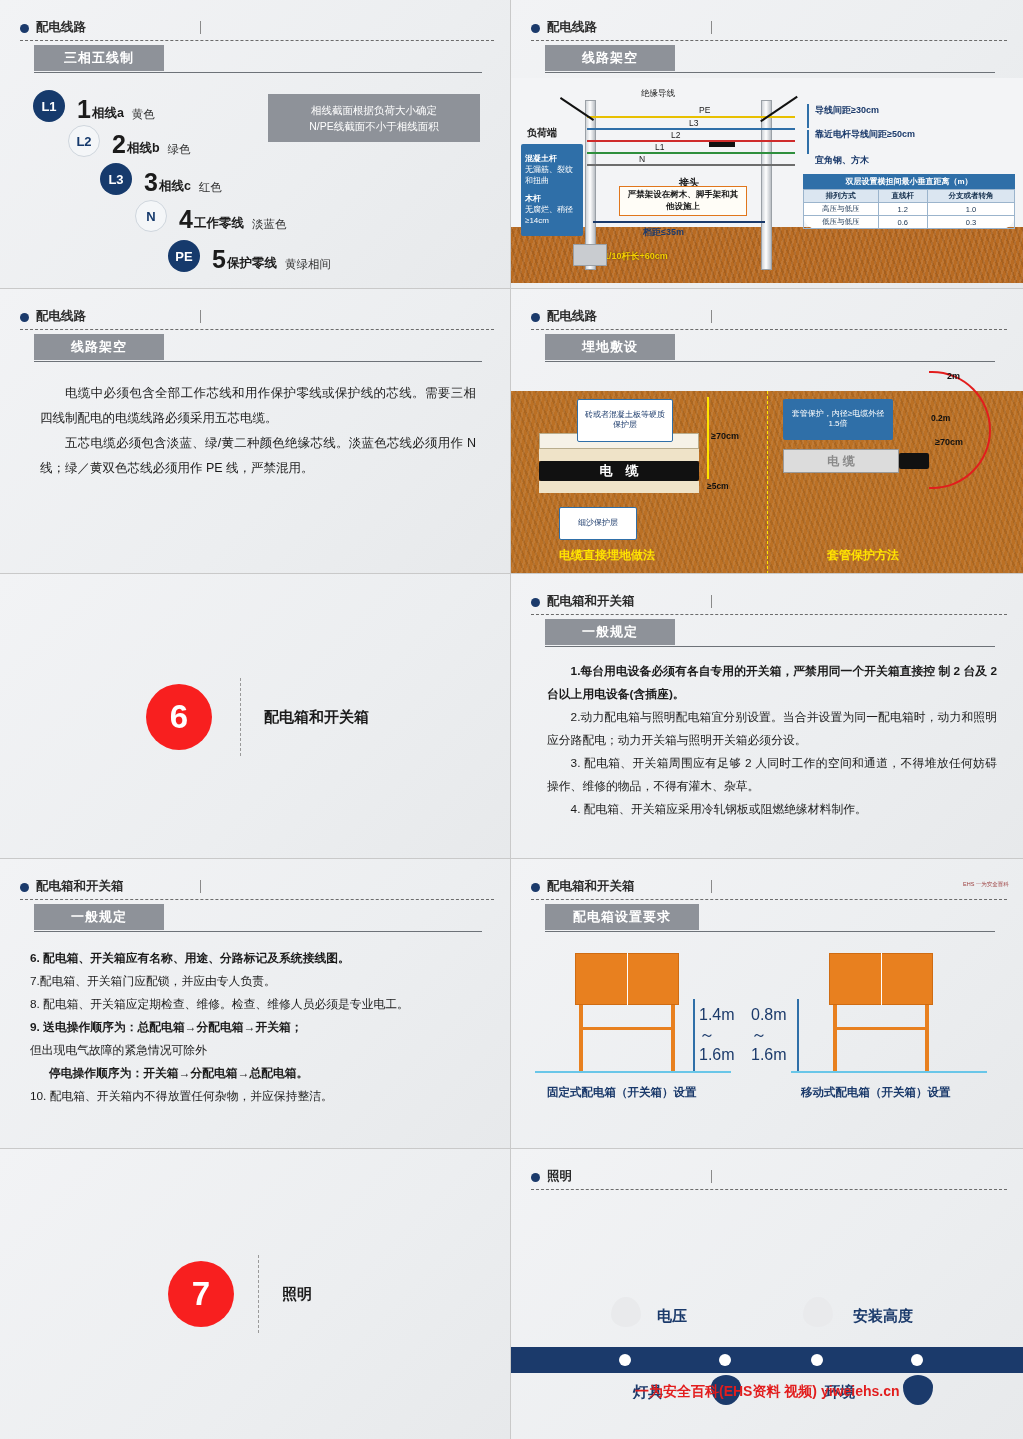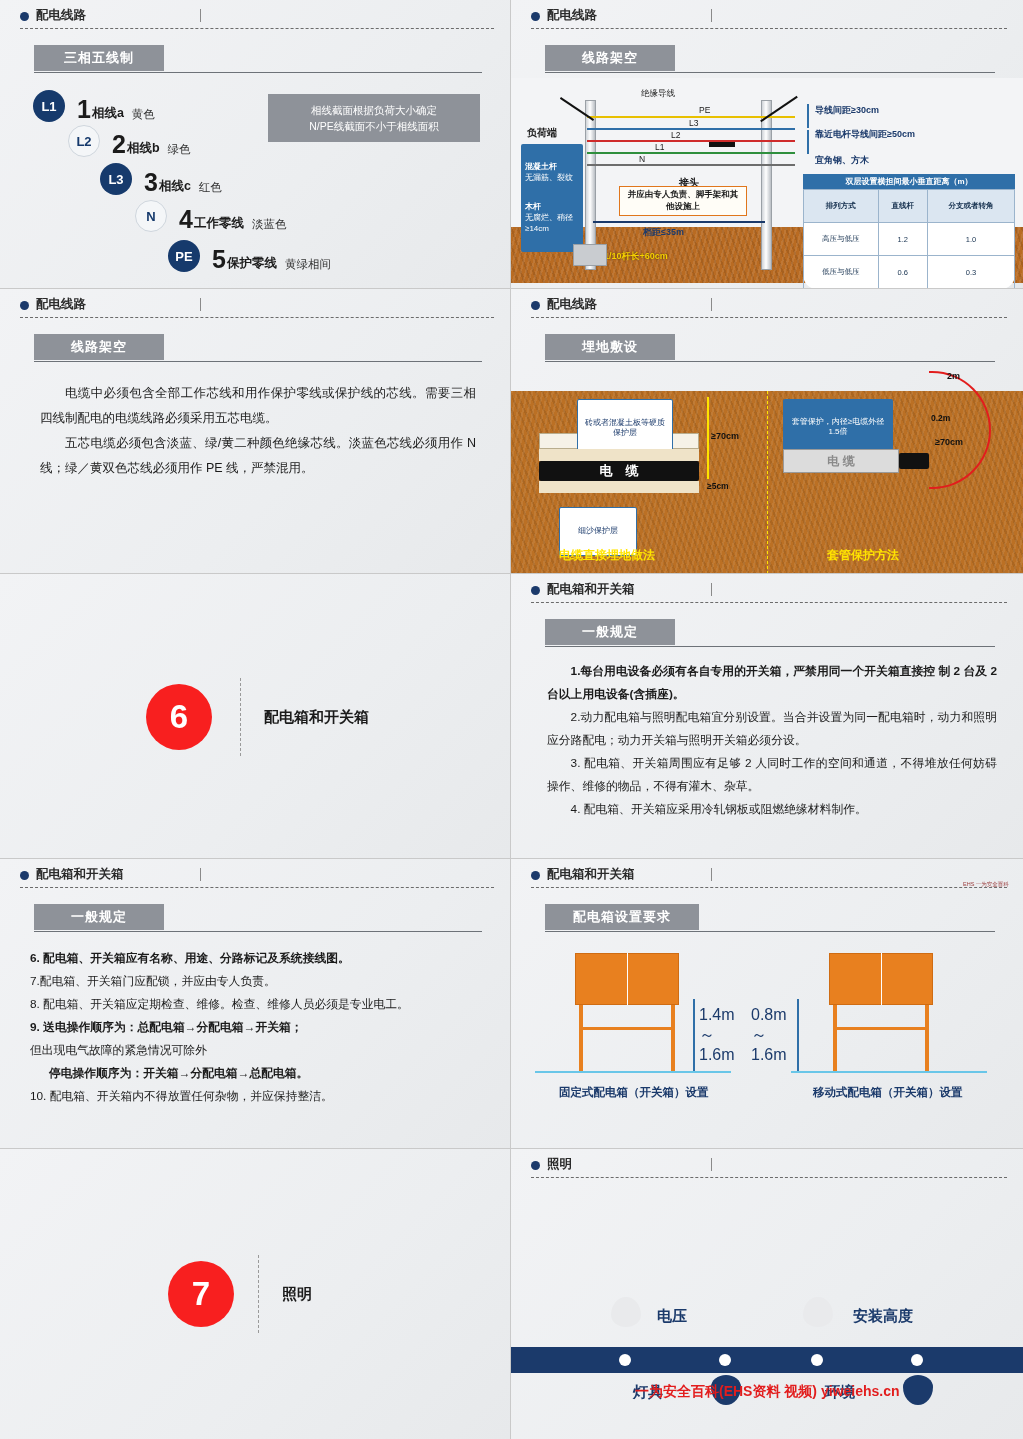--- a/index.html
+++ b/index.html
@@ -19,21 +19,21 @@
     position:relative;
     overflow:hidden;
     background:linear-gradient(135deg,#f2f3f5 0%,#eceef0 60%,#e7e9eb 100%);
     border-right:1px solid #c9c9c9;
     border-bottom:1px solid #c9c9c9;
   }
   .slide.nb-r { border-right:none; }
   .slide.nb-b { border-bottom:none; }
 
   
-  .hdr { position:absolute; left:20px; top:8px; right:16px; height:26px;text-align:right; }
+  .hdr { position:absolute; left:20px; top:20px; right:16px; height:26px;text-align:right; }
   .hdr .dot {
     position:absolute; left:0; top:4px; width:9px; height:9px;
     border-radius:50%; background:#1b3a6b;
   }
   .hdr .ttl {
     position:absolute; left:16px; top:-1px;
     font-size:12.5px; color:#2b2b2b; font-weight:bold;
   }
   .hdr .tick {
     position:absolute; left:180px; top:1px; width:1px; height:13px; background:#8a8a8a;
@@ -86,25 +86,25 @@
   .pole {
     position:absolute; width:11px; background:linear-gradient(90deg,#cfd3d8,#ffffff 45%,#b9bec4);
     border:1px solid #9aa0a6;
   }
   .wire { position:absolute; height:2px; }
   .lbl {
     position:absolute; font-size:8.5px; color:#1b1b1b; white-space:nowrap;
   }
   .callout {
     position:absolute; background:#2f6fa8; color:#fff; font-size:8px;
-    line-height:1.35; padding:18px 4px; border-radius:2px;
+    line-height:1.35; padding:10px 4px; border-radius:2px;
   }
   .callout.white { background:#ffffff; color:#1b3a6b; border:1px solid #2f6fa8; }
   .tbl { position:absolute; border-collapse:collapse; font-size:7.5px; background:#fff;border-radius:14px; }
-  .tbl th, .tbl td { border:1px solid #9bb4cc; padding:11px 3px; text-align:center; color:#16314f; }
+  .tbl th, .tbl td { border:1px solid #9bb4cc; padding:1px 3px; text-align:center; color:#16314f; }
   .tbl th { background:#dbe6f1; font-weight:bold; }
   .tbl caption {
     caption-side:top; background:#2f6fa8; color:#fff; font-size:8px;
     font-weight:bold; padding:2px 0;
   }
   .orange-box {
     position:absolute; border:1.5px solid #e0761c; color:#1b1b1b;
     font-size:8.5px; font-weight:bold; background:#fffdf7; padding:2px 4px;
   }
   .yellow-lbl {
@@ -157,21 +157,21 @@
   .sec-div { position:absolute; width:1px; border-left:1px dashed #9a9a9a; }
   .sec-title { position:absolute; font-size:15px; color:#1b1b1b; font-weight:bold; }
 
   
   .s8-canvas { position:absolute; left:0; top:78px; width:512px; height:212px; }
   .obox { position:absolute; background:#e8801f; border:1px solid #cf6c13; }
   .oleg { position:absolute; background:#e8801f; }
   .gline { position:absolute; height:2px; background:#69c6e8; }
   .dimtxt { position:absolute; color:#1b3a6b; font-size:16px; font-weight:normal; text-align:left; line-height:1.25; }
   .cap-blue {
-    position:absolute; color:#1b3a6b; font-size:11.5px; font-weight:bold; white-space:nowrap;margin-left:12px;
+    position:absolute; color:#1b3a6b; font-size:11.5px; font-weight:bold; white-space:nowrap;
   }
   .vArrow { position:absolute; width:2px; background:#2f6fa8; }
 
   
   .s10-canvas { position:absolute; left:0; top:62px; width:512px; height:228px; }
   .rail {
     position:absolute; left:0; width:512px; height:26px; background:#1b3a6b;
   }
   .rail .node {
     position:absolute; top:7px; width:12px; height:12px; border-radius:50%;
@@ -291,21 +291,21 @@
 
       <div class="callout" style="left:10px; top:66px; width:62px;">
         <div class="bold">混凝土杆</div>
         <div>无漏筋、裂纹和扭曲</div>
       </div>
       <div class="callout" style="left:10px; top:106px; width:62px;">
         <div class="bold">木杆</div>
         <div>无腐烂、稍径≥14cm</div>
       </div>
 
-      <div class="orange-box" style="left:108px; top:108px; width:128px; text-align:center; line-height:1.4;">并应由专人负责、脚手架和其他设施上</div>
+      <div class="orange-box" style="left:108px; top:108px; width:128px; text-align:center; line-height:1.4;">严禁架设在树木、脚手架和其他设施上</div>
 
       <div class="dim" style="left:132px; top:148px;">档距≤35m</div>
       <div class="arrowline" style="left:82px; top:143px; width:172px; height:1.5px;"></div>
 
       <div class="yellow-lbl" style="left:88px; top:172px;">≥1/10杆长+60cm</div>
       <div style="position:absolute; left:62px; top:166px; width:34px; height:22px; background:#c9ccd0; border:1px solid #9aa0a6;"></div>
 
       <div class="vArrow" style="left:296px; top:26px; height:24px;"></div>
       <div class="dim" style="left:304px; top:26px;">导线间距≥30cm</div>
       <div class="vArrow" style="left:296px; top:52px; height:24px;"></div>

